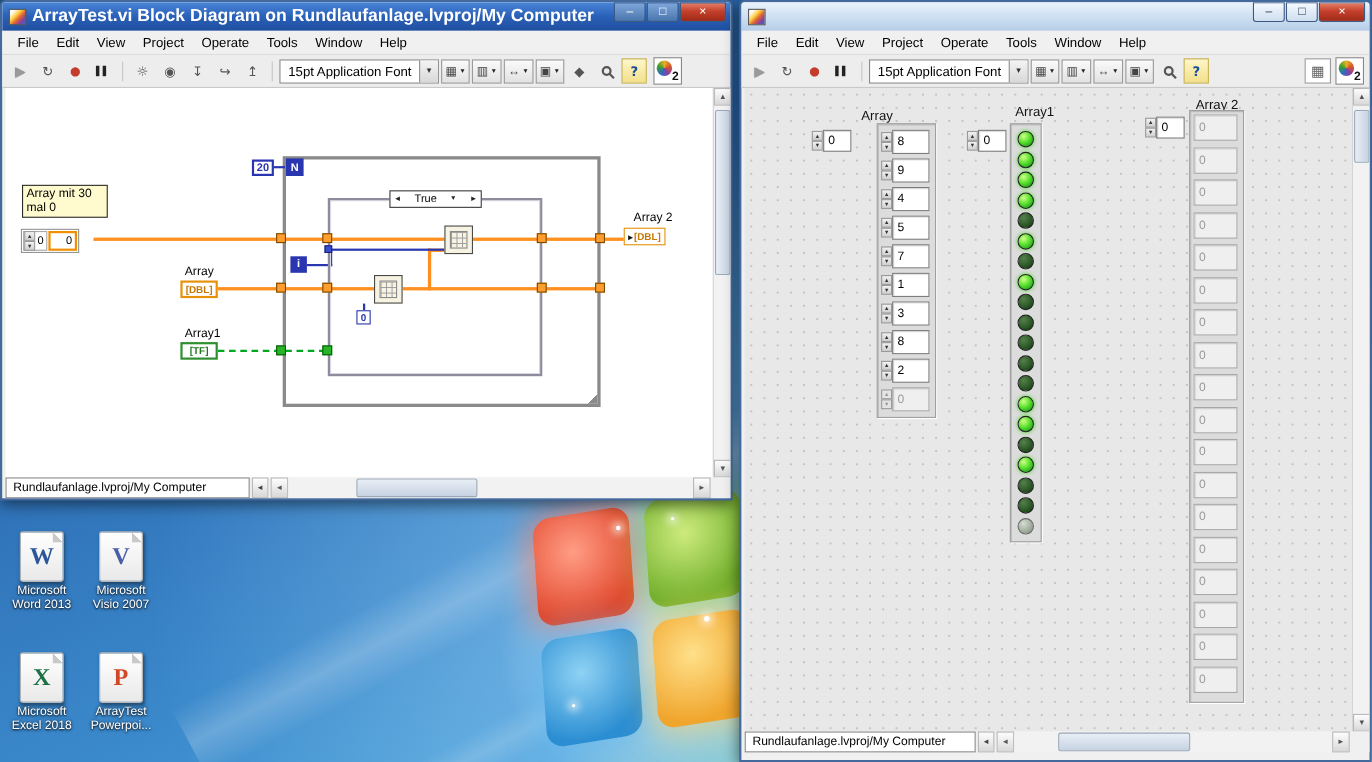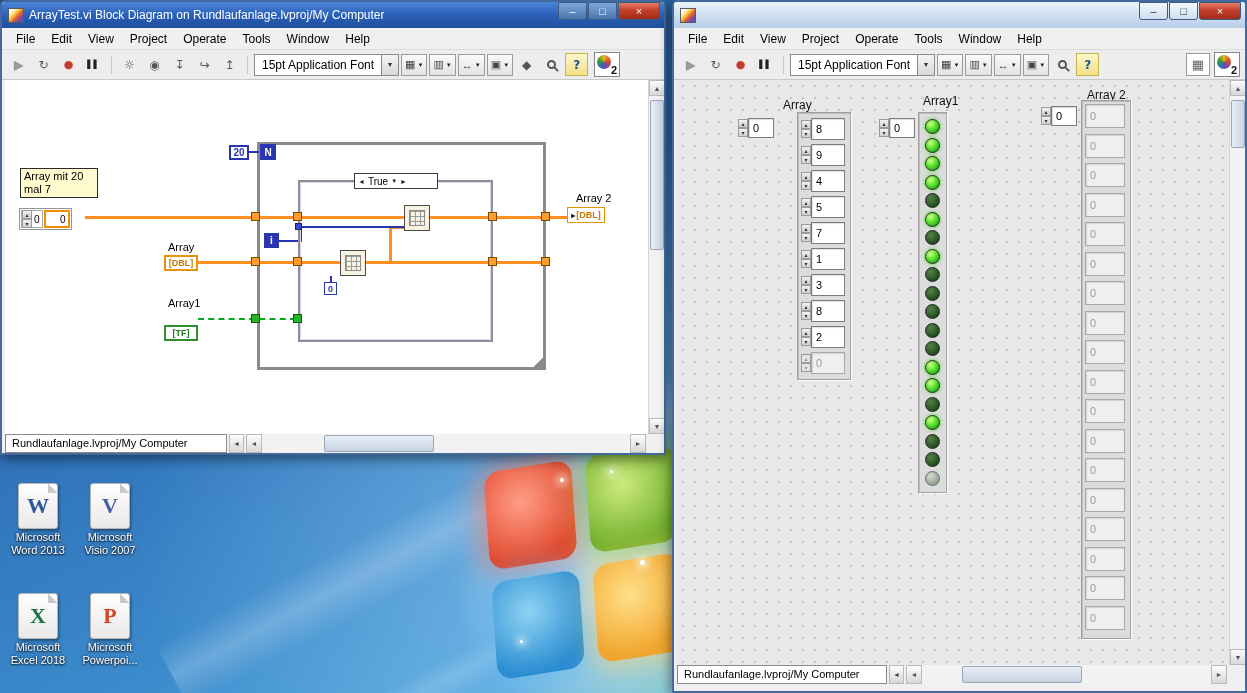--- a/index.html
+++ b/index.html
@@ -41,21 +41,21 @@
   .desk-label { color:#fff; font-size:11px; line-height:13px; text-shadow:0 1px 2px rgba(0,0,0,.9), 0 0 3px rgba(0,0,0,.6); }
 
   
   .window { position:absolute; background:#f0f0f0; border:2px solid #44699c; border-radius:5px 5px 0 0; box-shadow:0 3px 14px rgba(0,0,0,.55); overflow:hidden; }
   .win-left  { left:0;   top:0; width:666px; height:455px; z-index:2; }
   .win-right { left:672px; top:0; width:575px; height:693px; z-index:3; }
 
   .titlebar { height:26px; display:flex; align-items:center; gap:5px; padding:0 4px 0 6px; }
   .tb-left  { background:linear-gradient(180deg,#4a86d8 0%, #2a60b8 50%, #1f4f9e 100%); color:#fff; }
   .tb-right { background:linear-gradient(180deg,#eaf3fc,#cfe0f2 50%,#b6cde8); color:#111; }
-  .title-text { font-size:12px; white-space:nowrap; overflow:hidden; }
+  .title-text { font-size:16px; white-space:nowrap; overflow:hidden;font-weight:bold; }
   .vi-icon { width:16px; height:15px; flex:0 0 auto; border:1px solid #5a5a5a; background:linear-gradient(135deg,#ffffff 15%,#ffd24a 38%,#e0662a 58%,#8a3fa0 78%,#2b6fc0 100%); }
   .win-btns { margin-left:auto; display:flex; gap:1px; align-self:flex-start; }
   .win-btn { width:29px; height:18px; display:flex; align-items:center; justify-content:center; font-size:11px; line-height:1; border:1px solid #3c5a82; border-radius:0 0 3px 3px; color:#fff; background:linear-gradient(180deg,#7fa6d9,#4a76ae); }
   .tb-right .win-btn { color:#234; background:linear-gradient(180deg,#f4f9fe,#cfdef0); }
   .win-btn.close { background:linear-gradient(180deg,#e57d64,#c3402b 45%,#a02a18); color:#fff; width:42px; }
 
   .menubar { height:22px; background:#f0f0f0; border-bottom:1px solid #dcdcdc; display:flex; align-items:center; padding-left:6px; }
   .menu-item { padding:3px 8px; font-size:12px; }
 
   .toolbar { height:30px; background:#ededed; border-bottom:1px solid #c9c9c9; display:flex; align-items:center; padding:0 5px; gap:2px; }
@@ -100,21 +100,21 @@
   .wire { position:absolute; }
   .w-orange { background:#ff8f1f; }
   .w-blue { background:#2a35b0; }
   .w-green-dashed { border-top:2px dashed #00a81f; background:transparent; }
   .tunnel { position:absolute; width:9px; height:9px; background:#ff9d2e; border:1px solid #7a4a00; }
   .tunnel.green { background:#27b427; border-color:#0a5c0a; }
   .tunnel.blue { width:7px; height:7px; background:#3a4fd0; border-color:#1a2270; }
   .loop { position:absolute; border:3px solid #8a8a8a; }
   .loop-corner { position:absolute; width:10px; height:10px; background:linear-gradient(135deg,transparent 55%, #8a8a8a 55%); }
   .case { position:absolute; border:2px solid #8c8c9c; box-shadow:inset 0 0 0 1px #d8d8e2; }
-  .case-sel { position:absolute; height:16px; display:flex; align-items:center; justify-content:flex-start; background:#fff; border:1px solid #3a3a3a; font-size:10px; padding:0 3px; gap:3px; }
+  .case-sel { position:absolute; height:16px; display:flex; align-items:center; justify-content:space-between; background:#fff; border:1px solid #3a3a3a; font-size:10px; padding:0 3px; gap:3px; }
   .case-sel .arr { font-size:7px; color:#222; }
   .case-sel .dd { font-size:6px; color:#222; }
   .fn-node { position:absolute; width:26px; height:26px; background:#f6f3e2; border:1px solid #4a4a4a; }
   .fn-node::after { content:""; position:absolute; inset:4px; border:1px solid #8a8a8a;
     background-image:linear-gradient(#9a9a9a 1px, transparent 1px), linear-gradient(90deg,#9a9a9a 1px, transparent 1px);
     background-size:5px 5px; }
   .bd-term { position:absolute; height:16px; display:flex; align-items:center; justify-content:center; background:#fff; font-size:9px; font-weight:bold; }
   .term-orange { border:2px solid #e8920a; color:#c87800; }
   .term-orange.thin { border-width:1px; }
   .term-green { border:2px solid #2e8f2e; color:#1f7a1f; }
@@ -176,21 +176,21 @@
       <div class="desk-icon" style="--c: #1e7145;">
       <div class="doc-icon">
         <span class="doc-letter">X</span>
       </div>
       <div class="desk-label">Microsoft Excel 2018</div>
     </div>
       <div class="desk-icon" style="--c: #d24726;">
       <div class="doc-icon">
         <span class="doc-letter">P</span>
       </div>
-      <div class="desk-label">Microsoft Powerpoi...</div>
+      <div class="desk-label">ArrayTest Powerpoi...</div>
     </div>
     </div>
 </div>
 
 <div class="window win-left">
   <div class="titlebar tb-left">
     <span class="vi-icon"></span>
     <span class="title-text">ArrayTest.vi Block Diagram on Rundlaufanlage.lvproj/My Computer</span>
     <span class="win-btns">
       <span class="win-btn">–</span>
@@ -246,21 +246,21 @@
     <button class="tb-btn">
         <span class="mag"></span>
       </button>
     <button class="tb-btn help">?</button>
     <span class="lv-badge">
         <span class="badge-num">2</span>
       </span>
   </div>
 
   <div class="bd">
-    <div class="bd-comment" style="left:15px; top:88px; width:78px;">Array mit 20 mal 7</div>
+    <div class="bd-comment" style="left:15px; top:88px; width:78px;">Array mit 30 mal 0</div>
 
     <div class="bd-box ac-shell" style="left:14px; top:128px;">
       <span class="ac-idx">
         <span class="spin">
             <i>▴</i>
             <i>▾</i>
           </span>
         <span style="font-size:10px; padding:0 2px;">0</span>
       </span>
       <span class="ac-val">0</span>
@@ -308,21 +308,21 @@
     <div class="tunnel" style="left:288px; top:177px;"></div>
     <div class="tunnel" style="left:483px; top:177px;"></div>
     <div class="tunnel" style="left:536px; top:177px;"></div>
     <div class="tunnel green" style="left:246px; top:234px;"></div>
     <div class="tunnel green" style="left:288px; top:234px;"></div>
     <div class="tunnel blue" style="left:290px; top:143px;"></div>
 
     <div class="bd-label" style="left:162px; top:161px;">Array</div>
     <div class="bd-term term-orange" style="left:159px; top:175px; width:34px;">[DBL]</div>
     <div class="bd-label" style="left:162px; top:217px;">Array1</div>
-    <div class="bd-term term-green" style="left:159px; top:231px; width:34px;margin-top:14px;">[TF]</div>
+    <div class="bd-term term-green" style="left:159px; top:231px; width:34px;">[TF]</div>
     <div class="bd-label" style="left:570px; top:112px;">Array 2</div>
     <div class="bd-term term-orange thin" style="left:562px; top:127px; width:38px;">
       <span class="ind-arrow">▸</span>
       <span>[DBL]</span>
     </div>
   </div>
 
   <div class="vscroll" style="left:646px; top:78px; height:354px;">
     <div class="sb-btn">▲</div>
     <div class="sb-track">

